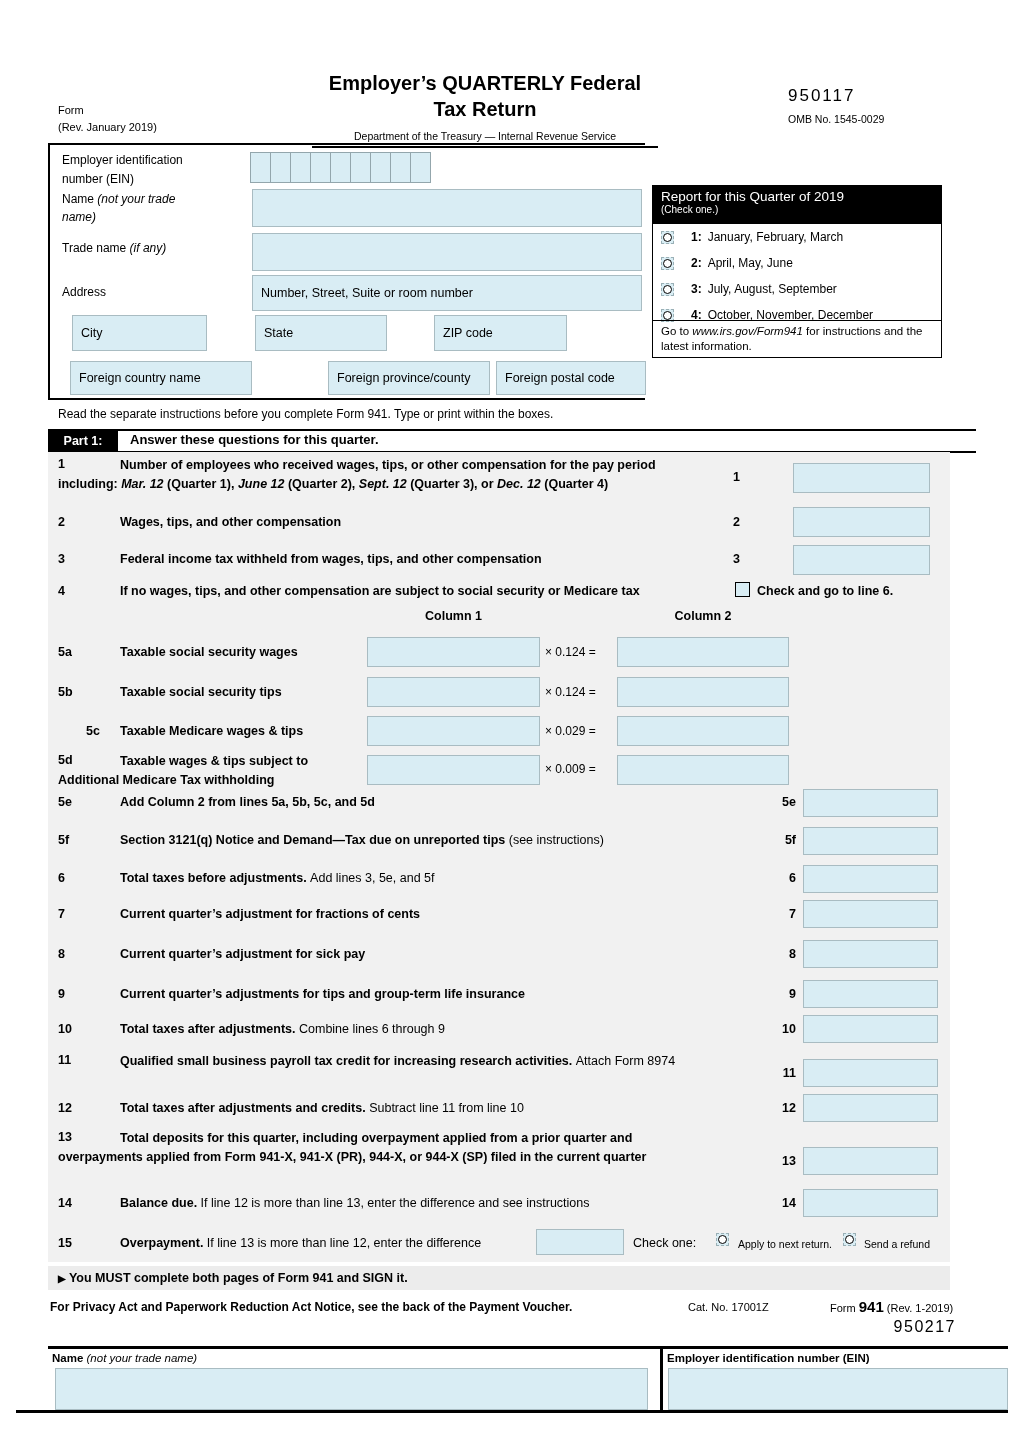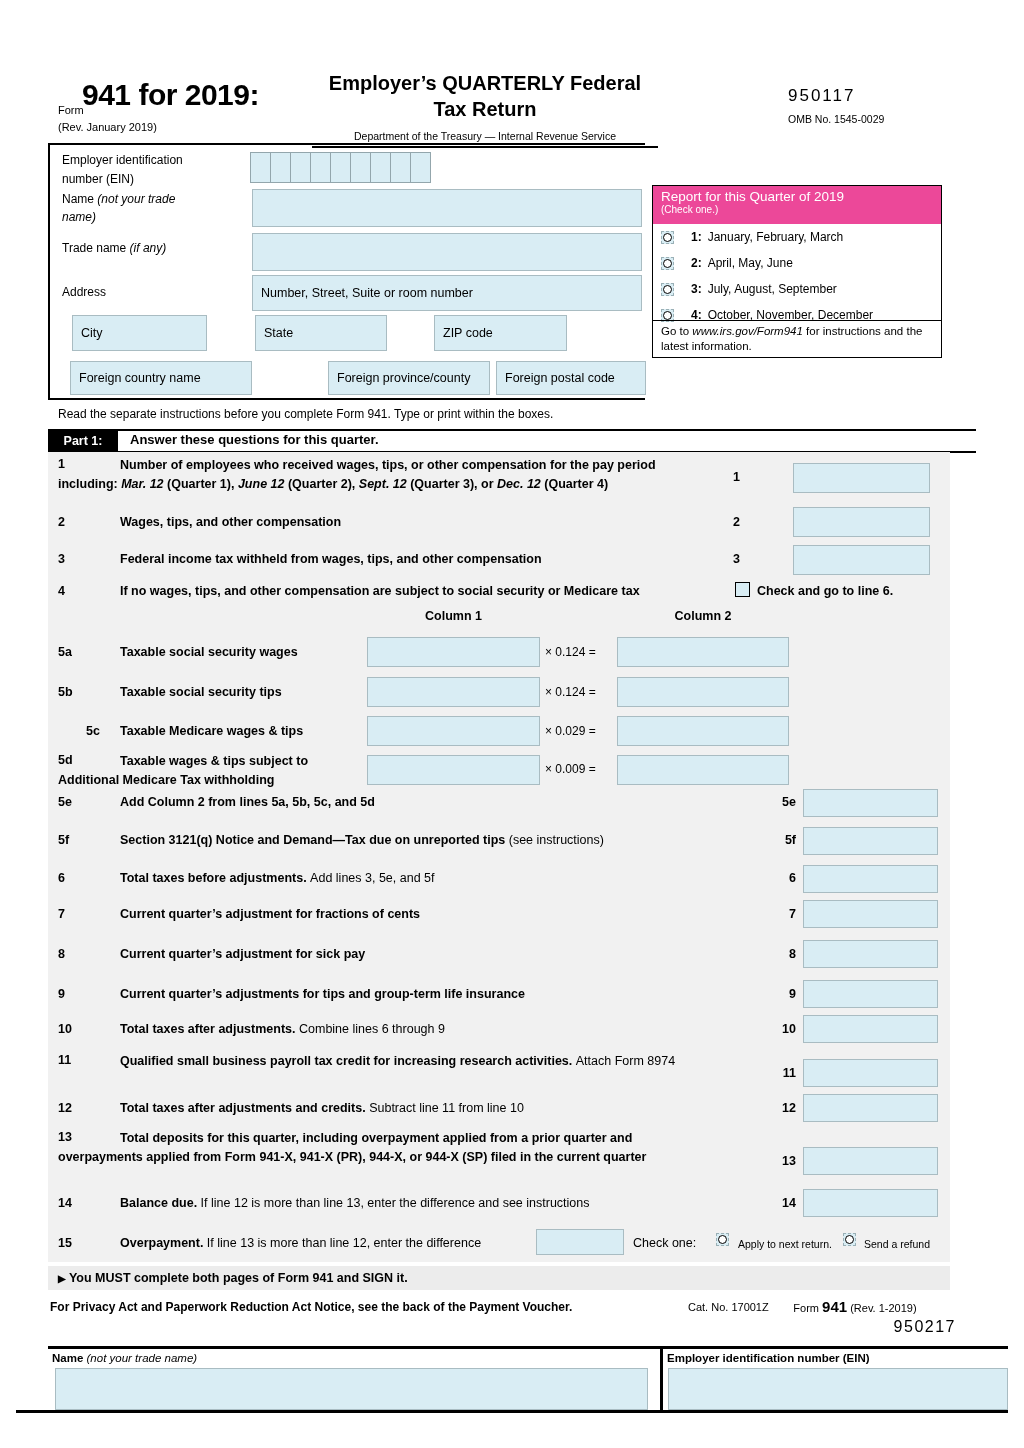--- a/index.html
+++ b/index.html
@@ -36,21 +36,20 @@
   .qopt{display:flex;align-items:center;height:26px;padding-left:8px;font-size:12px;}
   .qopt .num{font-weight:700;margin-left:17px;}
   .qopt .lab{margin-left:6px;}
 </style>
 </head>
 <body>
 
 <div id="page">
 
   <span class="abs" style="left:58px;top:104px;font-size:11px;">Form</span>
-  <span class="abs" style="left:82px;top:78px;font-size:30px;font-weight:700;letter-spacing:-0.5px;">941 for 2019:</span>
   <span class="abs" style="left:58px;top:121px;font-size:11px;">(Rev. January 2019)</span>
 
   <div class="abs" style="left:315px;top:70px;width:340px;text-align:center;font-size:20px;font-weight:700;line-height:1.3;">Employer’s QUARTERLY Federal Tax Return</div>
   <div class="abs" style="left:312px;top:130px;width:346px;text-align:center;font-size:10.5px;padding-bottom:4px;border-bottom:2px solid #000;">Department of the Treasury — Internal Revenue Service</div>
 
   <span class="abs" style="left:788px;top:86px;font-size:17px;letter-spacing:2px;">950117</span>
   <span class="abs" style="left:788px;top:113px;font-size:10.5px;">OMB No. 1545-0029</span>
 
   <div class="abs" style="left:48px;top:143px;width:597px;height:257px;border:2px solid #000;border-right:none;">
     <div class="abs boxlabel" style="left:12px;top:6px;width:160px;line-height:1.6;">Employer identification number (EIN)</div>
@@ -92,21 +91,21 @@
     </div>
     <div class="abs field" style="left:266px;top:216px;width:162px;height:34px;margin-left:12px;">
       <span class="field-inner">Foreign province/county</span>
     </div>
     <div class="abs field" style="left:446px;top:216px;width:150px;height:34px;">
       <span class="field-inner">Foreign postal code</span>
     </div>
   </div>
 
   <div class="abs" style="left:652px;top:185px;width:290px;height:173px;border:1.5px solid #000;background:#fff;">
-    <div style="height:38px;background:#ec4899;color:#fff;padding:3px 8px;">
+    <div style="height:38px;background:#000000;color:#fff;padding:3px 8px;">
       <div style="font-size:13.5px;">Report for this Quarter of 2019</div>
       <div style="font-size:10px;">(Check one.)</div>
     </div>
     <div class="qopt">
       <span class="radio"></span>
       <span class="num">1:</span>
       <span class="lab">January, February, March</span>
     </div>
     <div class="qopt">
       <span class="radio"></span>
@@ -248,21 +247,21 @@
 
   <div class="abs" style="left:48px;top:1266px;width:902px;height:24px;background:var(--bar_gray);">
     <span style="position:absolute;left:10px;top:5px;font-size:12.5px;font-weight:700;">
       <span style="font-size:10px;">▶</span>
       <span>You MUST complete both pages of Form 941 and SIGN it.</span>
     </span>
   </div>
 
   <span class="abs" style="left:50px;top:1300px;font-size:12px;font-weight:700;">For Privacy Act and Paperwork Reduction Act Notice, see the back of the Payment Voucher.</span>
   <span class="abs" style="left:688px;top:1301px;font-size:11px;">Cat. No. 17001Z</span>
-  <span class="abs" style="left:782px;top:1298px;width:146px;text-align:center;font-size:11px;">
+  <span class="abs" style="left:830px;top:1298px;width:146px;text-align:left;font-size:11px;">
     <span>Form</span>
     <span style="font-size:15px;font-weight:700;">941</span>
     <span>(Rev. 1-2019)</span>
   </span>
   <span class="abs" style="left:840px;top:1318px;width:116px;text-align:right;font-size:16px;letter-spacing:1.5px;">950217</span>
 
   <div class="abs rule" style="left:48px;top:1346px;width:960px;height:3px;"></div>
   <div class="abs rule" style="left:660px;top:1346px;width:2.5px;height:66px;"></div>
   <span class="abs" style="left:52px;top:1352px;font-size:11.5px;"><span class="s-b">Name </span><span class="s-i">(not your trade name)</span></span>
   <span class="abs" style="left:667px;top:1352px;font-size:11.5px;font-weight:700;">Employer identification number (EIN)</span>

